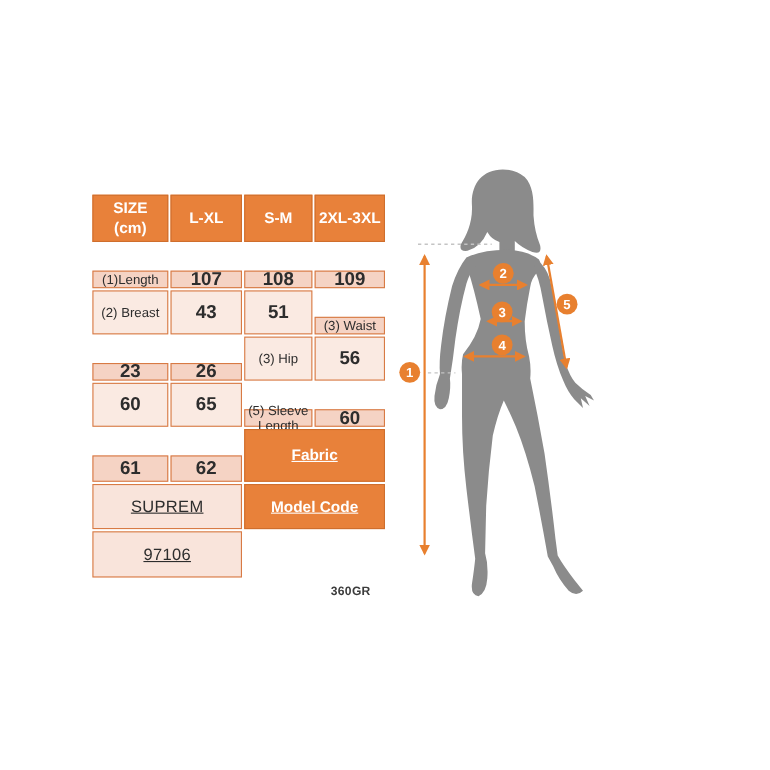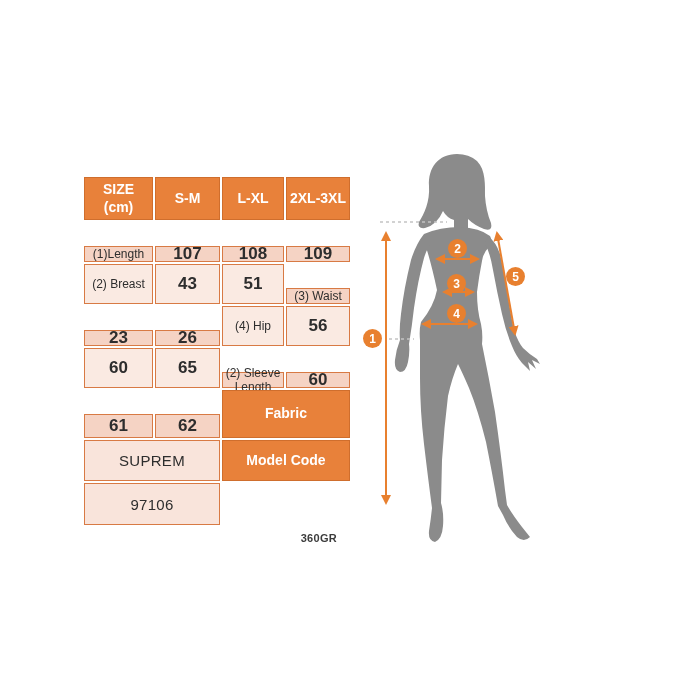--- a/index.html
+++ b/index.html
@@ -22,21 +22,21 @@
     text-align:center;color:#2d2d2d;
   }
   .cell.head{
     background:#e8813a;border-color:#cf6e2d;color:#ffffff;
     font-weight:bold;font-size:14px;line-height:1.25;white-space:pre-line;
   }
   .cell.label{font-size:12px;line-height:1.2;padding:0 2px;}
   .cell.value{font-size:17px;font-weight:600;}
   .cell.dark{background:#f5d3c4;margin-top:24px;}
   .cell.light{background:#faeae2;}
-  .cell.span2{grid-column:span 2;}
+  .cell.span2{grid-column:span 2;text-decoration:underline;}
   .cell.footval{background:#f9e4db;font-size:15px;font-weight:500;letter-spacing:.3px;}
   .note{
     position:absolute;left:84px;top:532px;width:269px;
     text-align:right;padding-right:16px;box-sizing:border-box;
     font-size:11px;font-weight:bold;color:#3c3c3c;letter-spacing:.3px;
   }
   
   .fig-svg{position:absolute;left:390px;top:148px;}
   .overlay-svg{position:absolute;left:0;top:0;pointer-events:none;}
   .badge{
@@ -56,43 +56,43 @@
 </style>
 </head>
 <body>
 
 <div class="stage">
 
   <div class="size-table">
 
     <div class="cell head">SIZE
 (cm)</div>
+    <div class="cell head">L-XL</div>
     <div class="cell head">S-M</div>
-    <div class="cell head">L-XL</div>
     <div class="cell head">2XL-3XL</div>
 
     <div class="cell label dark">(1)Length</div>
     <div class="cell value dark">107</div>
     <div class="cell value dark">108</div>
     <div class="cell value dark">109</div>
 
     <div class="cell label light">(2) Breast</div>
     <div class="cell value light">43</div>
     <div class="cell value light">51</div>
 
     <div class="cell label dark">(3) Waist</div>
     <div class="cell value dark">23</div>
     <div class="cell value dark">26</div>
 
-    <div class="cell label light">(4) Hip</div>
+    <div class="cell label light">(3) Hip</div>
     <div class="cell value light">56</div>
     <div class="cell value light">60</div>
     <div class="cell value light">65</div>
 
-    <div class="cell label dark">(2) Sleeve Length</div>
+    <div class="cell label dark">(5) Sleeve Length</div>
     <div class="cell value dark">60</div>
     <div class="cell value dark">61</div>
     <div class="cell value dark">62</div>
 
     <div class="cell head span2">Fabric</div>
     <div class="cell footval span2">SUPREM</div>
 
     <div class="cell head span2">Model Code</div>
     <div class="cell footval span2">97106</div>
   </div>

